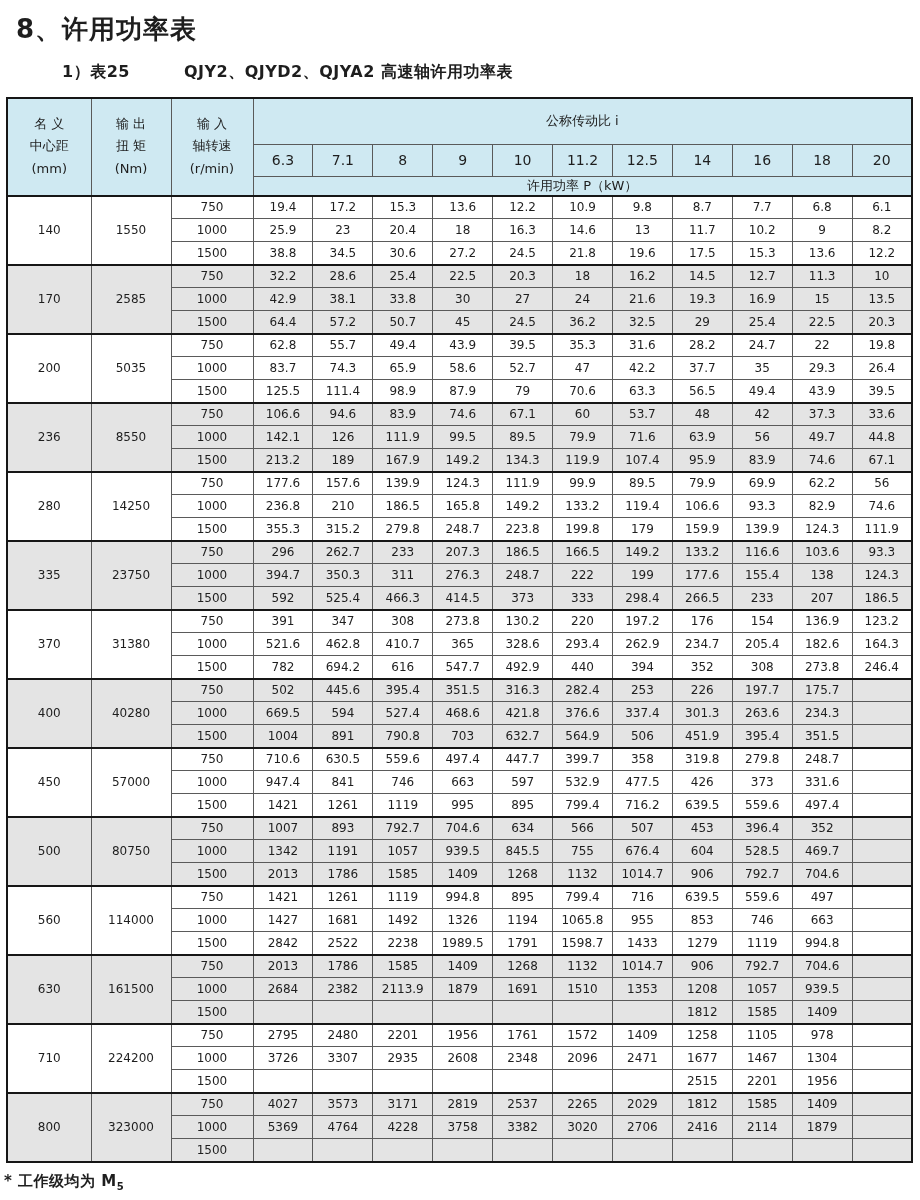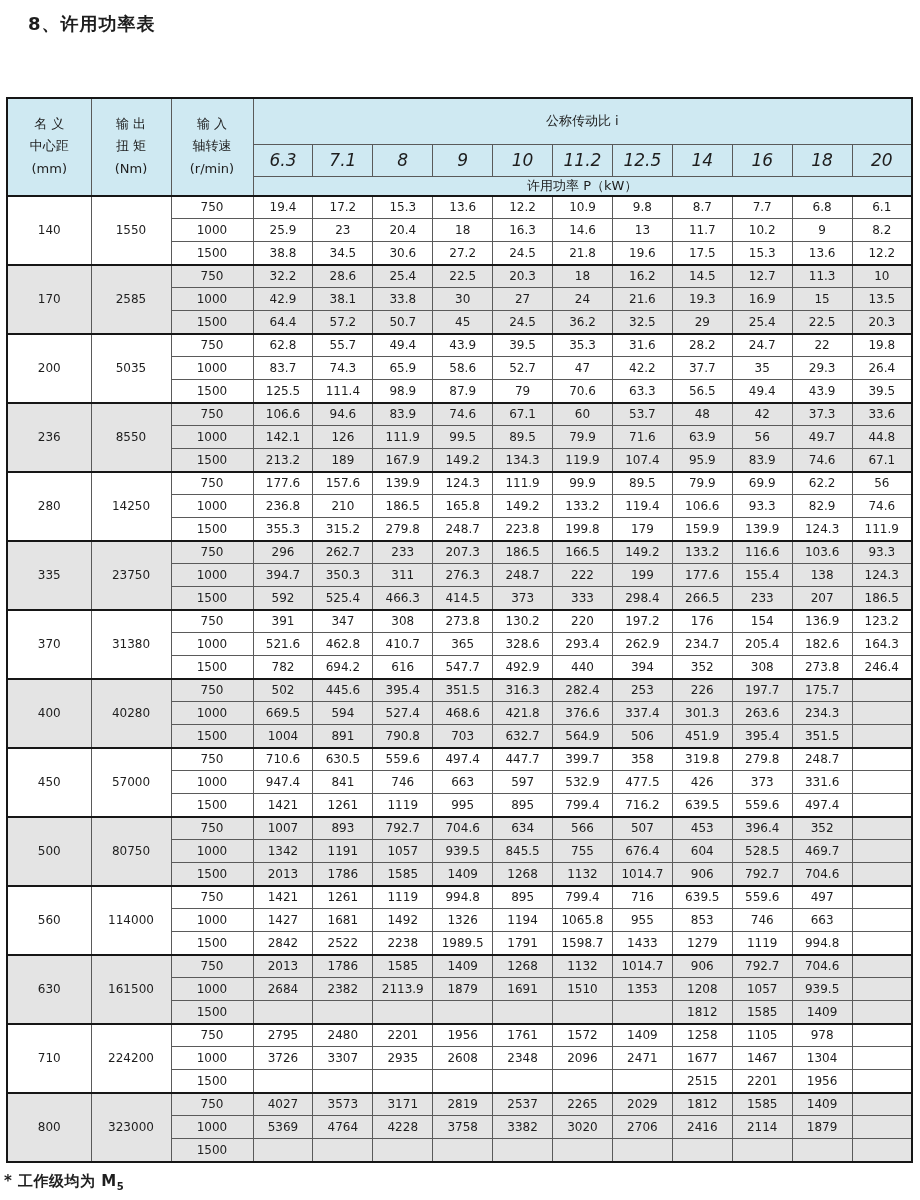--- a/index.html
+++ b/index.html
@@ -13,22 +13,22 @@
   html,body{width:920px;height:1200px;}
   body{
     background:#ffffff;
     font-family:"DejaVu Sans","Liberation Sans",sans-serif;
     color:var(--ink);
     position:relative;
     overflow:hidden;
   }
   .page{position:absolute;inset:0;}
   .title{
-    position:absolute;left:28px;top:12px;
-    font-size:18px;font-weight:700;letter-spacing:1px;
+    position:absolute;left:16px;top:12px;
+    font-size:26px;font-weight:700;letter-spacing:1px;
   }
   .subtitle{
     position:absolute;left:62px;top:62px;
     font-size:16px;font-weight:600;letter-spacing:0.5px;
   }
   .subtitle .cap-label{margin-right:54px;}
   table.power-table{
     position:absolute;left:6px;top:97px;width:907px;
     border-collapse:collapse;table-layout:fixed;
     border:2px solid var(--line-dark);
@@ -37,37 +37,40 @@
     border:1px solid var(--line);
     text-align:center;vertical-align:middle;
     font-weight:400;white-space:nowrap;overflow:hidden;
   }
   thead th{background:var(--header-bg);font-size:13px;}
   thead{border-bottom:2px solid var(--line-dark);padding-left:17px;}
   thead tr:nth-child(1){height:46px;}
   thead tr:nth-child(2){height:32px;}
   thead tr:nth-child(3){height:14px;}
   thead th.left-head div{line-height:1.75;}
-  thead tr:nth-child(2) th{font-size:17px;font-style:italic;}
+  thead tr:nth-child(2) th{font-size:14px;}
   tbody td{height:23px;font-size:12px;}
   tbody tr.alt td{background:var(--alt-bg);}
   tbody tr.group-start td{border-top:2px solid var(--line-dark);}
   .footnote{
     position:absolute;left:4px;top:1172px;
     font-size:15px;font-weight:600;letter-spacing:0.5px;
   }
   .footnote sub{font-size:10px;}
 </style>
 </head>
 <body>
 
 <div class="page">
 
   <h1 class="title">8、许用功率表</h1>
 
+  <div class="subtitle">
+    <span class="cap-label">1）表25</span><span>QJY2、QJYD2、QJYA2 高速轴许用功率表</span>
+  </div>
 
   <table class="power-table">
     <colgroup id="cols">
         <col style="width: 84px;">
         <col style="width: 80px;">
         <col style="width: 82px;">
         <col>
         <col>
         <col>
         <col>

